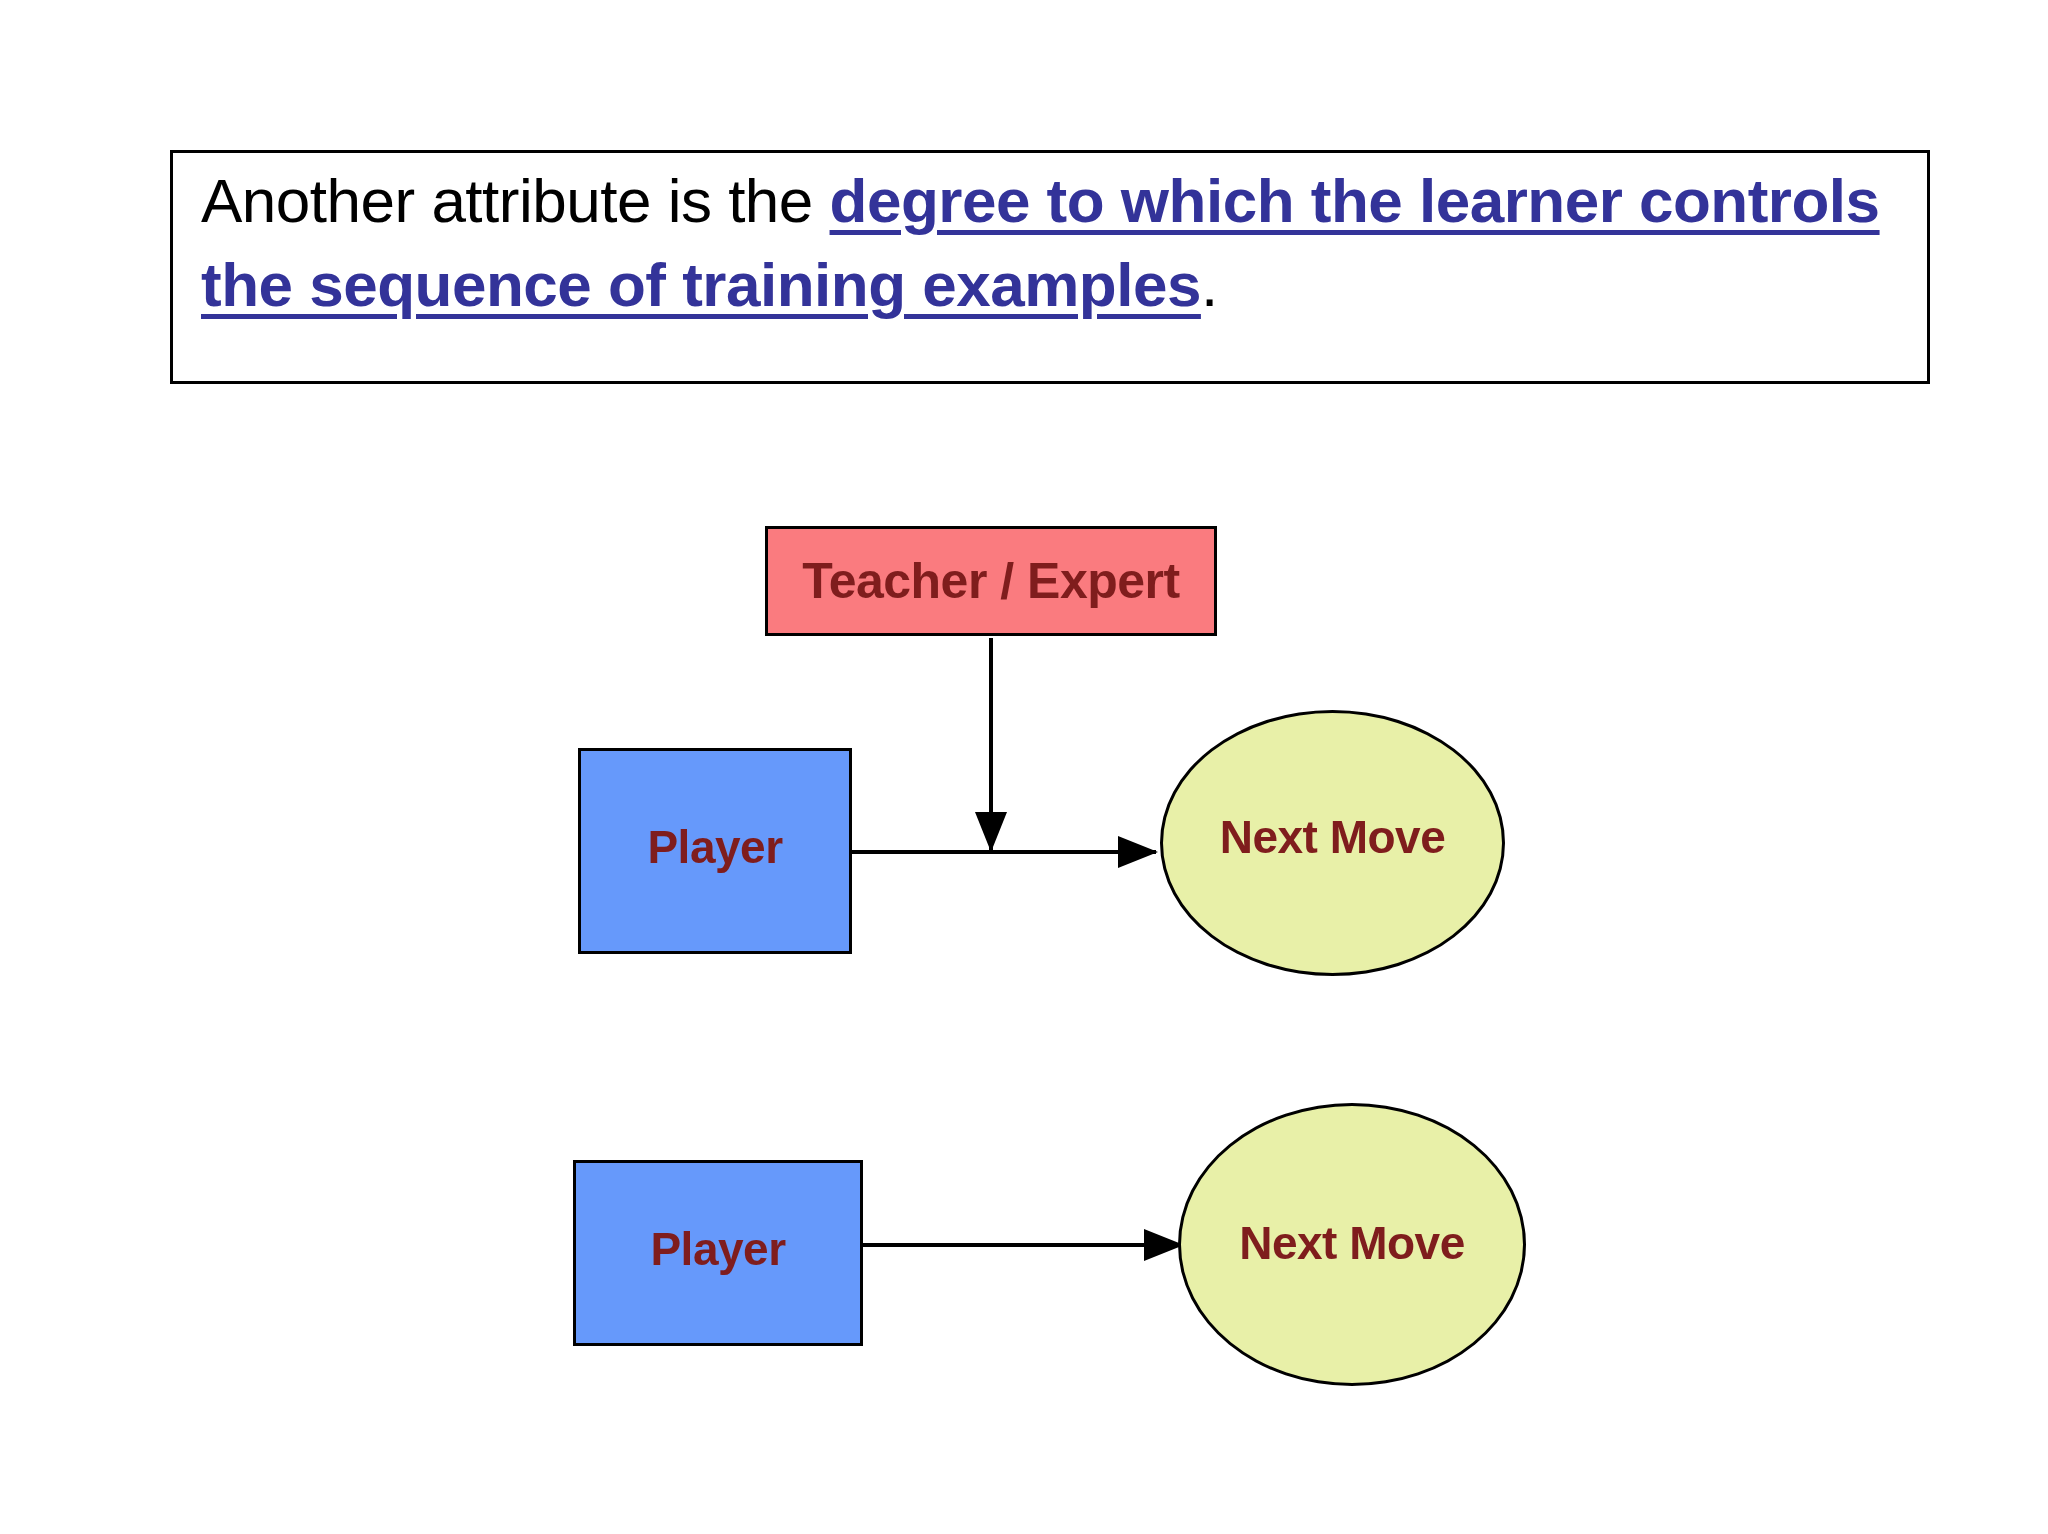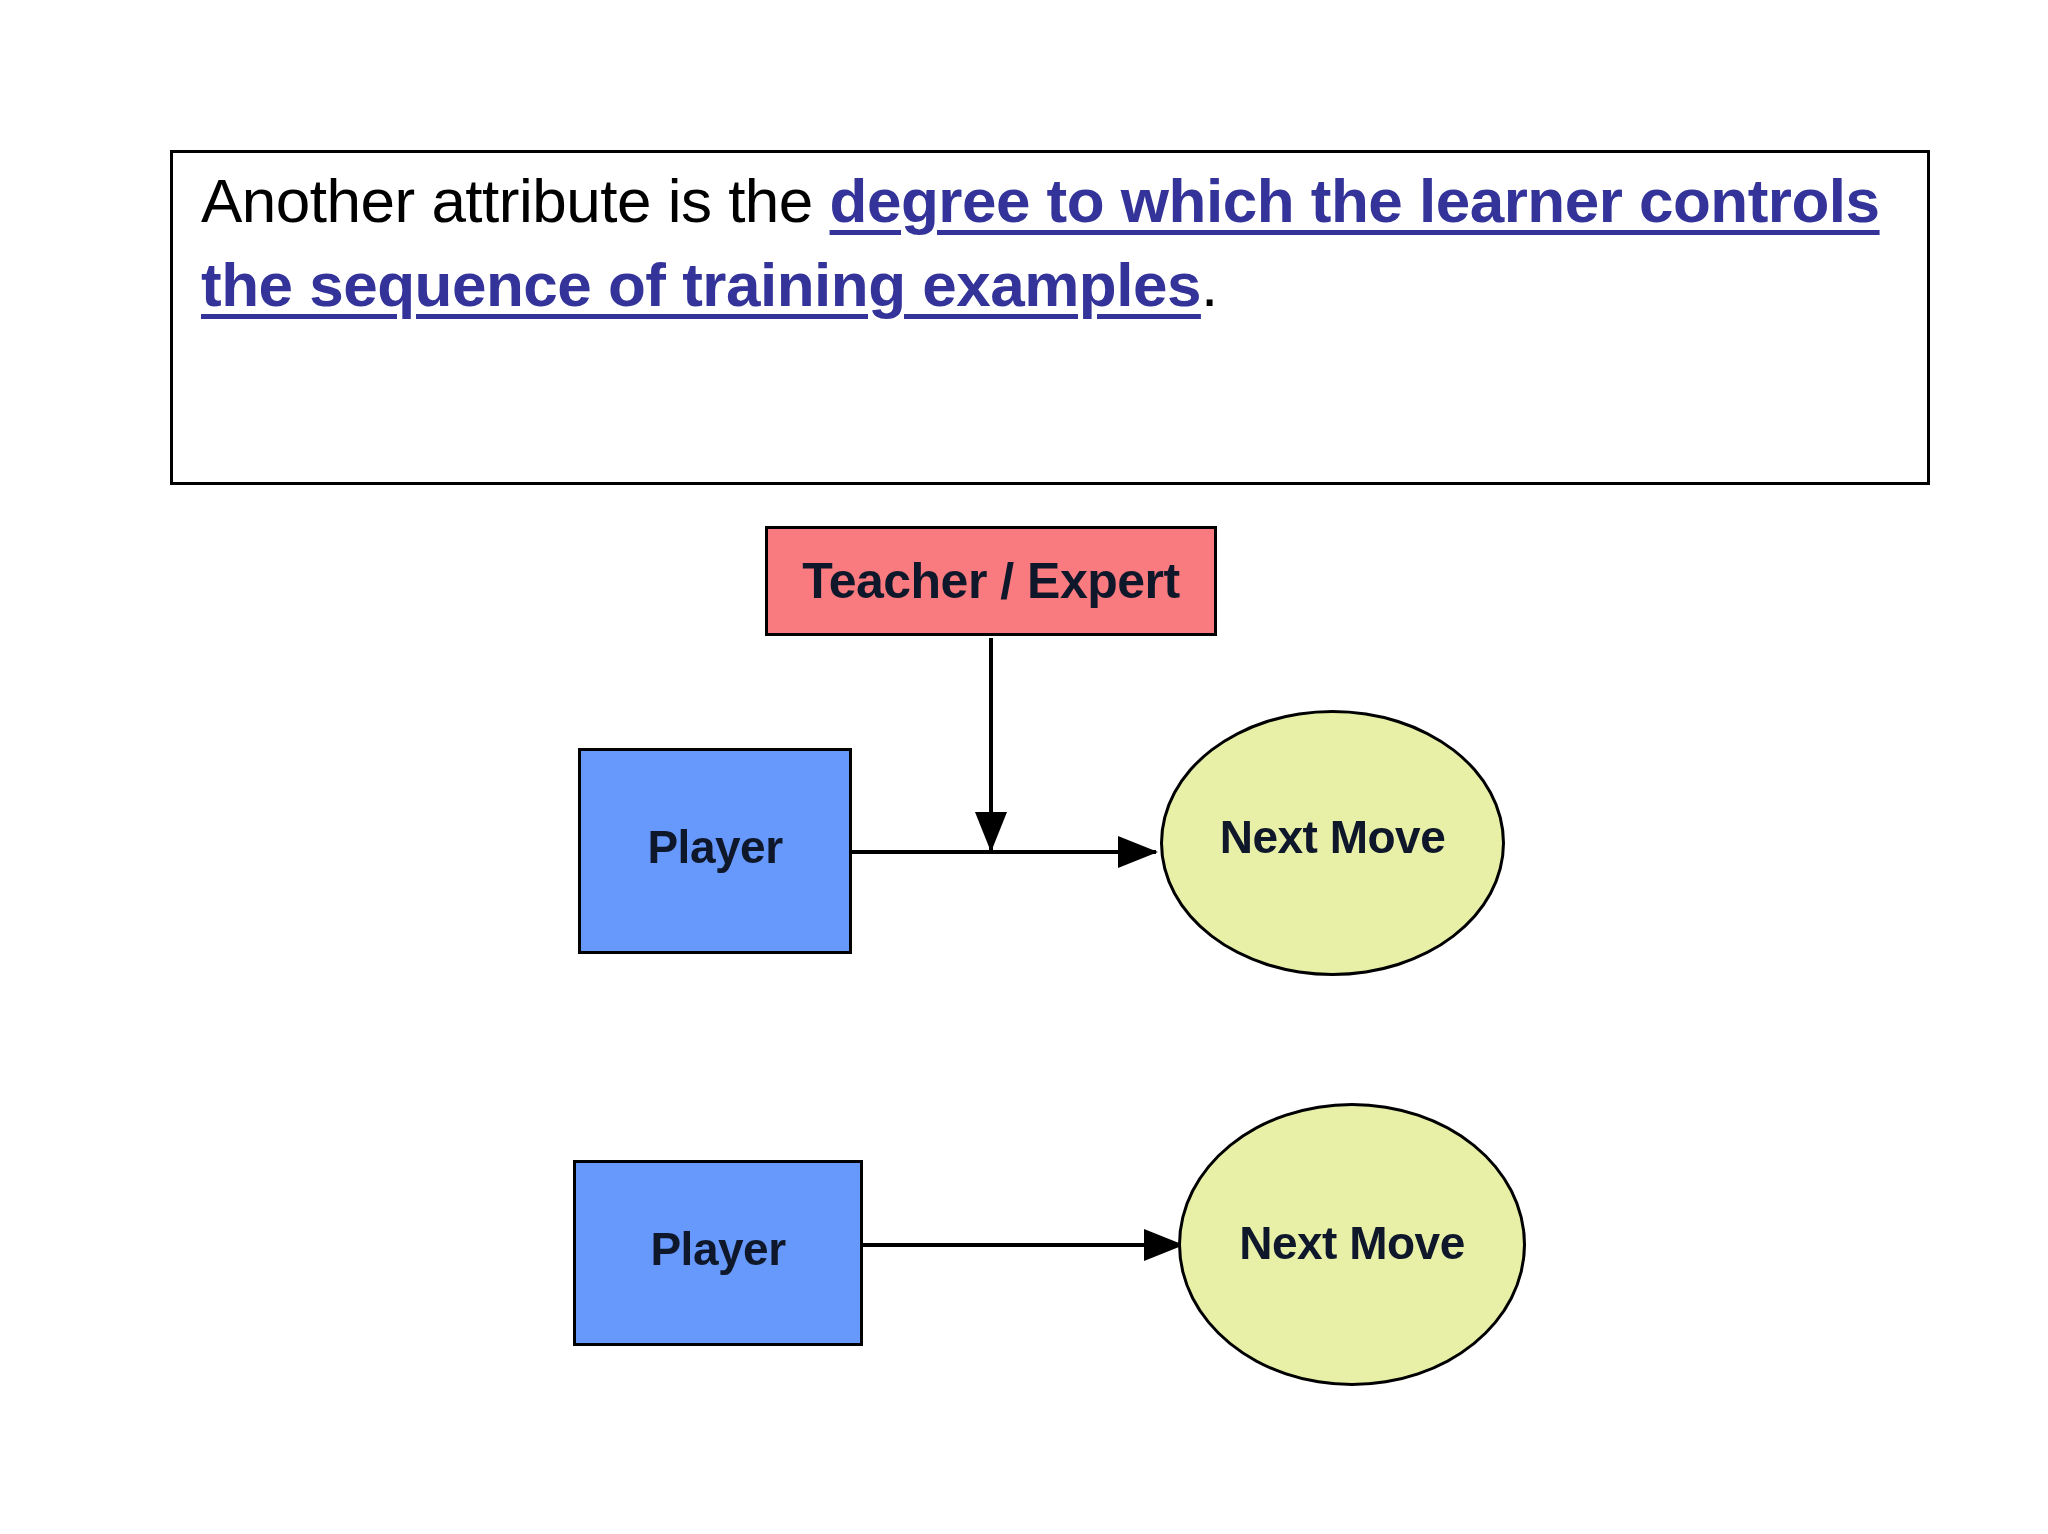--- a/index.html
+++ b/index.html
@@ -15,21 +15,21 @@
     overflow: hidden;
     font-family: "Liberation Sans", "DejaVu Sans", sans-serif;
   }
 
   
   #statement-box {
     position: absolute;
     left: 170px;
     top: 150px;
     width: 1760px;
-    height: 335px;
+    height: 234px;
     border: 3px solid #000000;
     box-sizing: border-box;
     background: #ffffff;
   }
   #statement-text {
     position: absolute;
     left: 28px;
     top: 6px;
     width: 1700px;
     font-size: 62px;
@@ -54,21 +54,21 @@
     text-decoration: none;
   }
 
   
   .node {
     position: absolute;
     box-sizing: border-box;
     display: flex;
     align-items: center;
     justify-content: center;
-    color: #0f172a;
+    color: #7f1d1d;
     font-weight: bold;
     letter-spacing: -0.5px;
   }
 
   #teacher-node {
     left: 765px;
     top: 526px;
     width: 452px;
     height: 110px;
     background: #FA7B7F;

